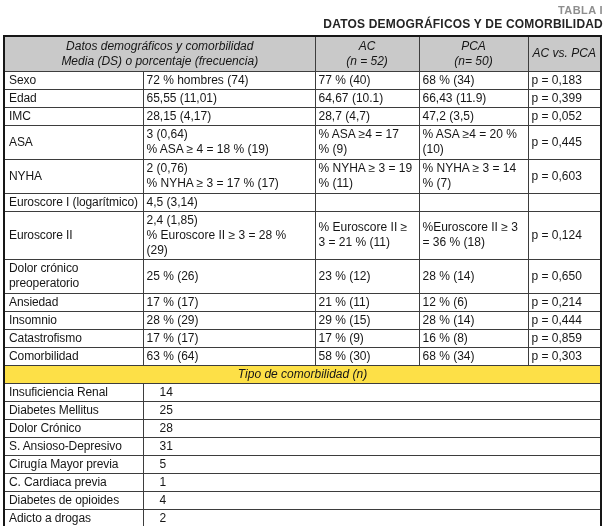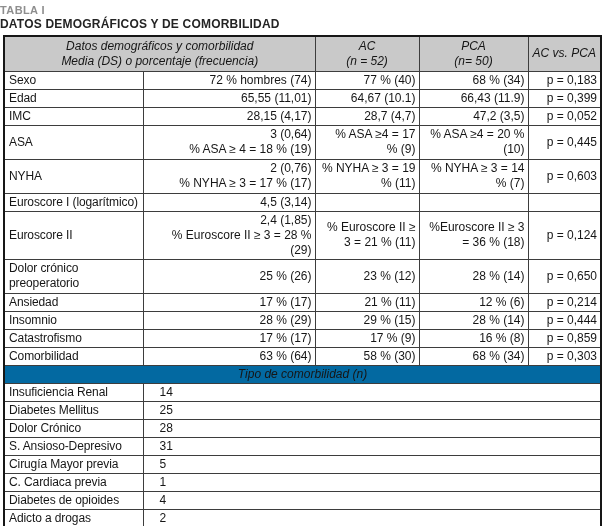--- a/index.html
+++ b/index.html
@@ -5,21 +5,21 @@
   * { box-sizing: border-box; }
   html, body {
     margin: 0; padding: 0;
     width: 603px; height: 526px;
     background: #ffffff;
     font-family: "Liberation Sans", sans-serif;
     color: #161616;
   }
   .page { width: 603px; height: 526px; overflow: hidden; }
 
-  .titles { text-align: left; padding-top: 4px; margin-bottom: 4px; }
+  .titles { text-align: right; padding-top: 4px; margin-bottom: 4px; }
   .t-num {
     font-size: 11px; line-height: 13px; font-weight: bold;
     color: #8e8e8e; letter-spacing: 0.4px;
   }
   .t-cap {
     font-size: 12px; line-height: 14px; font-weight: bold;
     color: #242424; letter-spacing: 0.2px;
   }
 
   table.demo {
@@ -39,23 +39,23 @@
     font-weight: normal;
     overflow: hidden;
   }
   .demo thead th {
     background: #c9c9c9;
     font-style: italic;
     text-align: center;
     height: 35px;
   }
   td.lbl { text-align: left; padding-left: 4px; letter-spacing: -0.1px; }
-  td.val, td.pv { text-align: right; }
+  td.val, td.pv { text-align: left; }
   tr.band td {
-    background: #0369a1;
+    background: #fde047;
     font-style: italic;
     text-align: center;
     height: 18px;
   }
   td.cnt { text-align: left; padding-left: 16px; }
 
   tr.h17 td { height: 17px; }
   tr.h18 td { height: 18px; }
   tr.h34 td { height: 34px; }
   tr.h46 td { height: 46px; }

